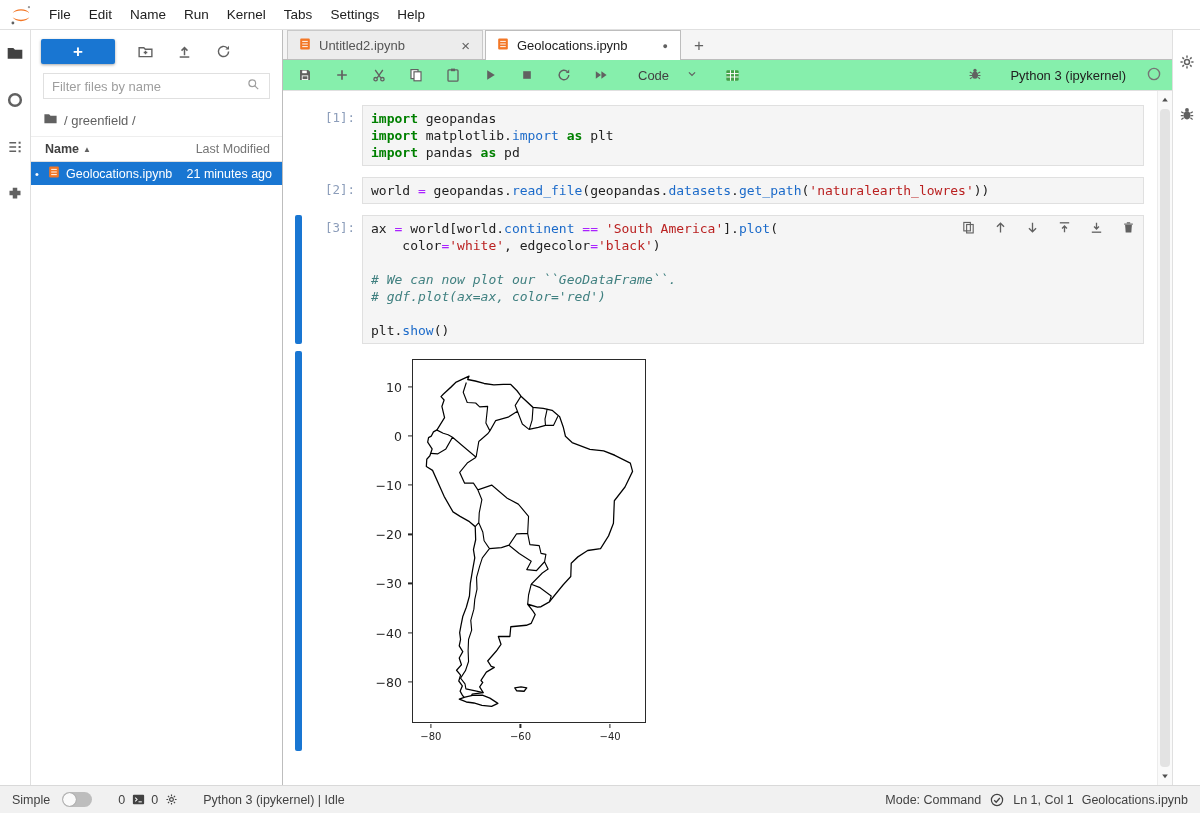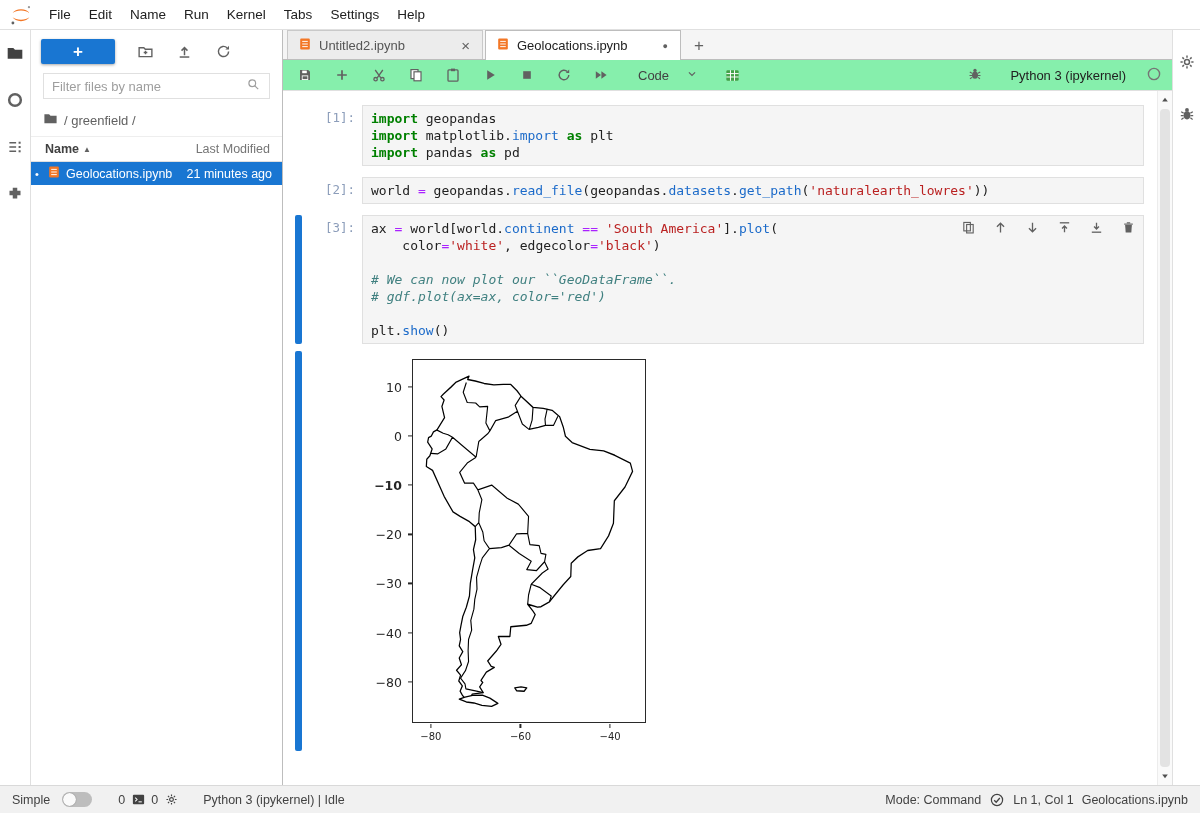--- a/index.html
+++ b/index.html
@@ -434,21 +434,21 @@
         <div class="cell output-row">
           <div class="collapser on"></div>
           <div class="prompt"></div>
           <div class="output-area">
             <div class="figure">
               <div class="y-axis">
                   <span class="ytick-label" style="top: 7.69231%;">10</span>
                   <span class="ytick-mark" style="top: 7.69231%;"></span>
                   <span class="ytick-label" style="top: 21.1876%;">0</span>
                   <span class="ytick-mark" style="top: 21.1876%;"></span>
-                  <span class="ytick-label" style="top: 34.6829%; font-weight: bold;">−10</span>
+                  <span class="ytick-label" style="top: 34.6829%;">−10</span>
                   <span class="ytick-mark" style="top: 34.6829%;"></span>
                   <span class="ytick-label" style="top: 48.1781%;">−20</span>
                   <span class="ytick-mark" style="top: 48.1781%;"></span>
                   <span class="ytick-label" style="top: 61.6734%;">−30</span>
                   <span class="ytick-mark" style="top: 61.6734%;"></span>
                   <span class="ytick-label" style="top: 75.1687%;">−40</span>
                   <span class="ytick-mark" style="top: 75.1687%;"></span>
                   <span class="ytick-label" style="top: 88.664%;">−80</span>
                   <span class="ytick-mark" style="top: 88.664%;"></span>
                 </div>

